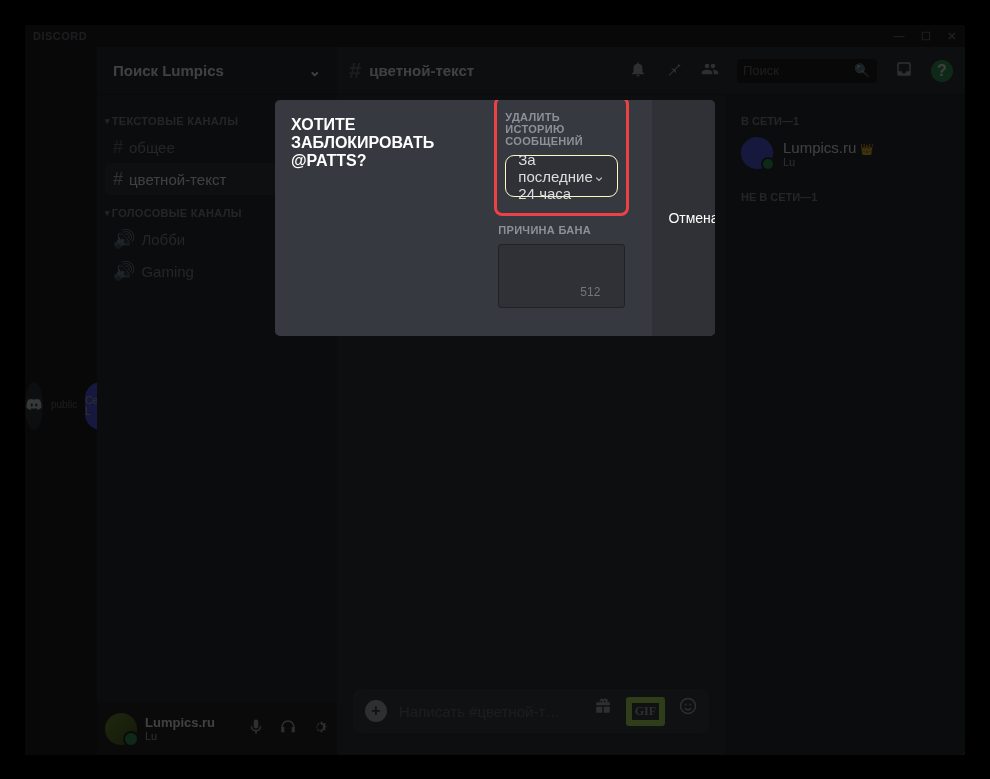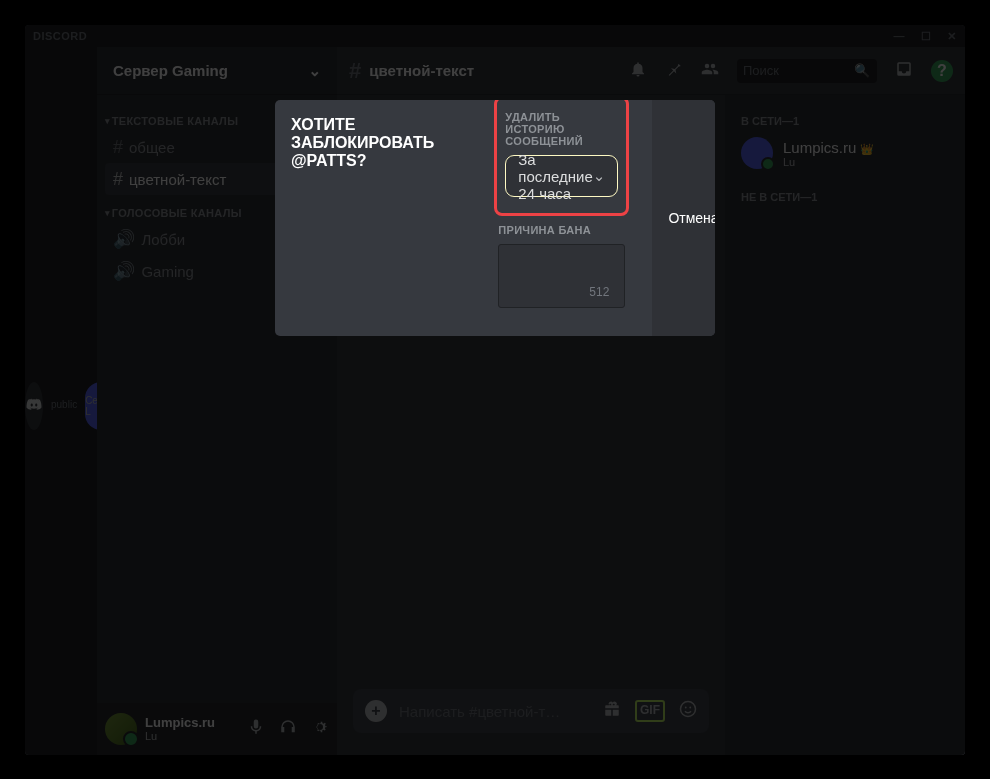--- a/index.html
+++ b/index.html
@@ -68,21 +68,21 @@
 .hammer::after{content:"";position:absolute;top:26px;left:16px;width:8px;height:64px;background:linear-gradient(#6a4a2a,#4a3a1a);}
 .thor-body{position:absolute;right:40px;bottom:0;width:170px;height:120px;background:radial-gradient(ellipse at 50% 30%, #e2b48a 0%, #c49468 40%, #8a6a4a 100%);border-radius:50% 50% 0 0;}
 .thor-hair{position:absolute;right:90px;bottom:60px;width:80px;height:70px;background:radial-gradient(ellipse,#d4b878 0%,#9a8250 80%);border-radius:50%;}
 .modal-body{padding:0 16px 16px;}
 .highlight-box{border:3px solid #ed4245;border-radius:8px;padding:12px 8px 16px;margin:-4px -4px 8px;}
 .field-label{font-size:11px;font-weight:700;color:#8e9297;text-transform:uppercase;margin-bottom:8px;letter-spacing:0.3px;}
 .select{height:42px;background:#2f3136;border:1px solid #fef9c3;border-radius:9px;display:flex;align-items:center;justify-content:space-between;padding:0 12px;color:#dcddde;font-size:15px;}
 .select .chev{color:#b9bbbe;}
 .reason-field{}
 .textarea{height:64px;background:#2f3136;border:1px solid #202225;border-radius:3px;position:relative;}
-.char-count{position:absolute;right:15px;bottom:8px;color:#72767d;font-size:12px;}
+.char-count{position:absolute;right:24px;bottom:8px;color:#72767d;font-size:12px;}
 .modal-footer{background:#2f3136;padding:16px;display:flex;justify-content:flex-end;gap:18px;align-items:center;margin-left:11px;}
 .btn-cancel{color:#fff;font-size:14px;font-weight:500;cursor:pointer;}
 .btn-ban{background:#ed4245;color:#fff;font-size:14px;font-weight:500;padding:10px 20px;border-radius:3px;cursor:pointer;border:none;}
 svg{width:18px;height:18px;fill:currentColor;}
 </style>
 </head>
 <body>
 
 <div class="app-frame">
   <div class="titlebar">
@@ -106,21 +106,21 @@
       <div class="sicon explore">
         <svg viewBox="0 0 24 24">
             <circle cx="12" cy="12" r="9" fill="none" stroke="#fff" stroke-width="2"></circle>
             <path fill="#fff" d="M15 9l-2 4-4 2 2-4z"></path>
           </svg>
       </div>
     </div>
 
     <div class="channel-col">
       <div class="server-header">
-        <span>Сервер Gaming</span>
+        <span>Поиск Lumpics</span>
         <span>⌄</span>
       </div>
       <div class="chlist">
         <div class="chcat">ТЕКСТОВЫЕ КАНАЛЫ</div>
         <div class="ch">
             <span class="ico">#</span>
             <span>общее</span>
           </div>
         <div class="ch active">
             <span class="ico">#</span>
@@ -185,21 +185,21 @@
       <div class="chat-body">
         <div class="messages">
           <div class="msg-area"></div>
           <div class="input-bar">
             <div class="plus">+</div>
             <div class="placeholder">Написать #цветной-т…</div>
             <div class="right">
               <span><svg viewBox="0 0 24 24">
                     <path d="M20 7h-2.2A3 3 0 0013 3.2 3 3 0 008.2 7H4a1 1 0 00-1 1v3h18V8a1 1 0 00-1-1zM10 5a1 1 0 011 1v1H9a1 1 0 011-2zm4 0a1 1 0 011 2h-2V6a1 1 0 011-1zM3 13v7a1 1 0 001 1h7v-8H3zm10 8h7a1 1 0 001-1v-7h-8v8z"></path>
                   </svg></span>
-              <span style="font-size:12px;border:2px solid #bef264;border-radius:3px;padding:1px 3px;">GIF</span>
+              <span style="font-size:12px;border:6px solid #bef264;border-radius:3px;padding:1px 3px;font-family:Liberation Serif, serif;">GIF</span>
               <span><svg viewBox="0 0 24 24">
                     <circle cx="12" cy="12" r="10" fill="none" stroke="currentColor" stroke-width="2"></circle>
                     <circle cx="9" cy="10" r="1.2"></circle>
                     <circle cx="15" cy="10" r="1.2"></circle>
                     <path d="M8 15c1 1.3 2.5 2 4 2s3-.7 4-2" fill="none" stroke="currentColor" stroke-width="2"></path>
                   </svg></span>
             </div>
           </div>
         </div>
         <div class="member-col">

